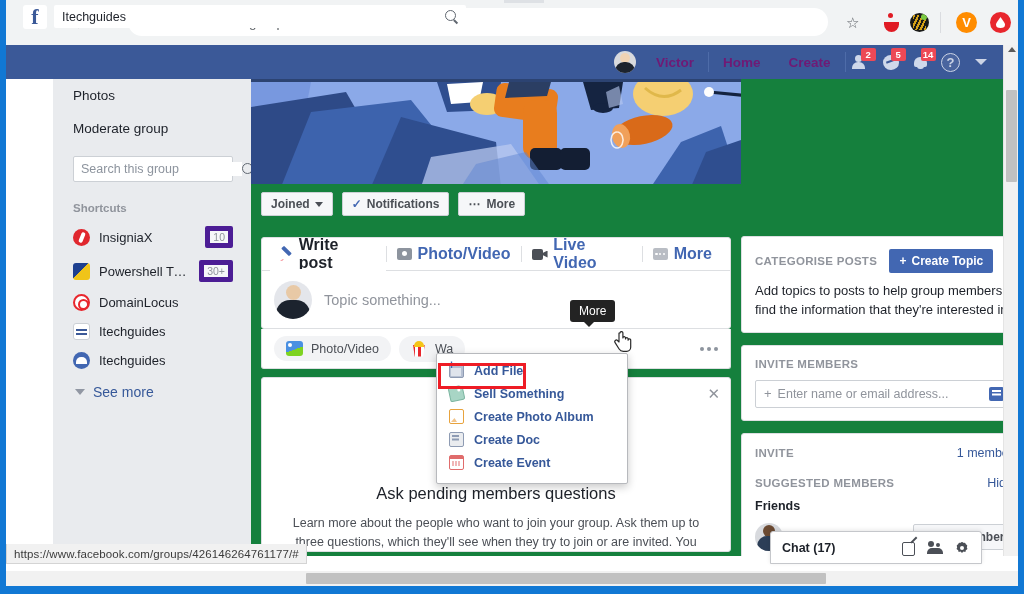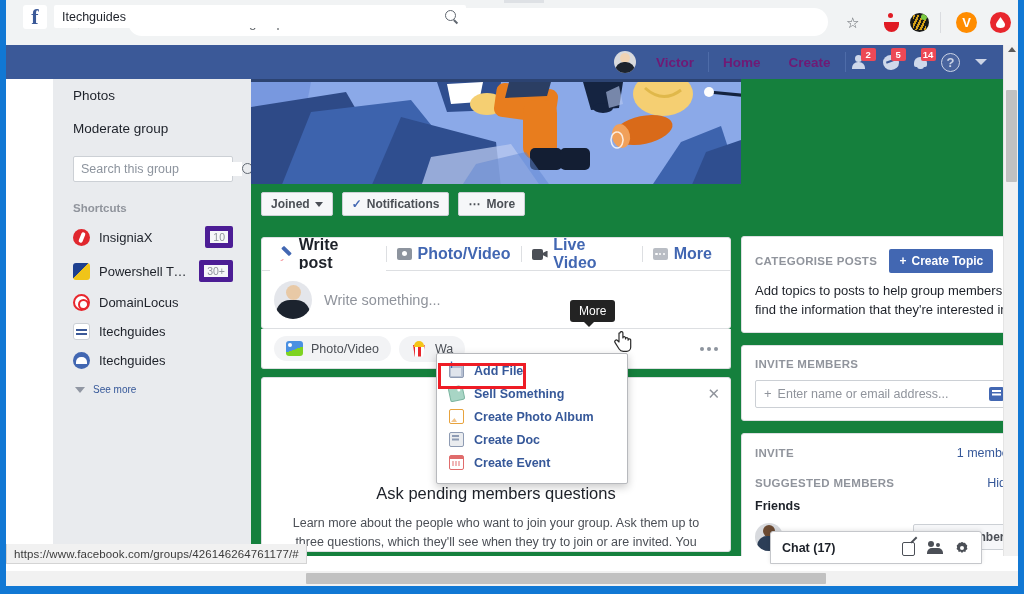--- a/index.html
+++ b/index.html
@@ -138,21 +138,21 @@
                margin: 20px 0 6px 0; }
   .sc-item { display:flex; align-items:center; padding: 6px 18px 6px 0; gap: 9px; }
   .sc-ico { width: 17px; height: 17px; border-radius: 3px; flex:none; position:relative; }
   .sc-label { font-size: 13px; color:#1d2129; flex:1; white-space:nowrap;
               overflow:hidden; text-overflow:ellipsis; }
   .sc-count { font-size: 10.5px; color:#90949c; border:5px solid #4c1d95;
               border-radius:2px; padding: 0 3px; background:#f6f7f9; }
   .sc-seemore { display:flex; align-items:center; gap:8px; padding: 9px 0 0 2px; }
   .sc-seemore .tri { width:0;height:0;border-left:5px solid transparent;
                      border-right:5px solid transparent;border-top:6px solid #9197a3; }
-  .sc-seemore span { font-size:10px; color:#365899; }
+  .sc-seemore span { font-size:14px; color:#365899; }
 
   
   .ico-insignia { background:#e0272e; border-radius:50%; }
   .ico-insignia::after{content:"";position:absolute;left:6.5px;top:3px;width:4px;height:11px;
                        background:#fff;transform:rotate(22deg);border-radius:2px;}
   .ico-pshell { background: linear-gradient(135deg,#1d3f8f 0 45%,#f0c419 45% 100%); }
   .ico-domain { background:#fff; border:2px solid #e8262d; border-radius:50%; }
   .ico-domain::after{content:"";position:absolute;left:3px;top:3px;width:7px;height:7px;
                      border:2px solid #e8262d;border-radius:50%;}
   .ico-itech1 { background:#fff; border:1px solid #ccd0d5; }
@@ -552,21 +552,21 @@
             <span class="dots-sq">
                   <i></i>
                   <i></i>
                   <i></i>
                 </span>
             <span>More</span>
           </div>
         </div>
         <div class="comp-body">
           <div class="comp-avatar"></div>
-          <div class="comp-placeholder">Write something...</div>
+          <div class="comp-placeholder">Topic something...</div>
         </div>
       </div>
 
       <div class="comp-actions">
         <div class="ca-btn">
           <span class="ca-photo-ico"></span>
           <span>Photo/Video</span>
         </div>
         <div class="ca-btn">
           <span class="ca-pop-ico"></span>

